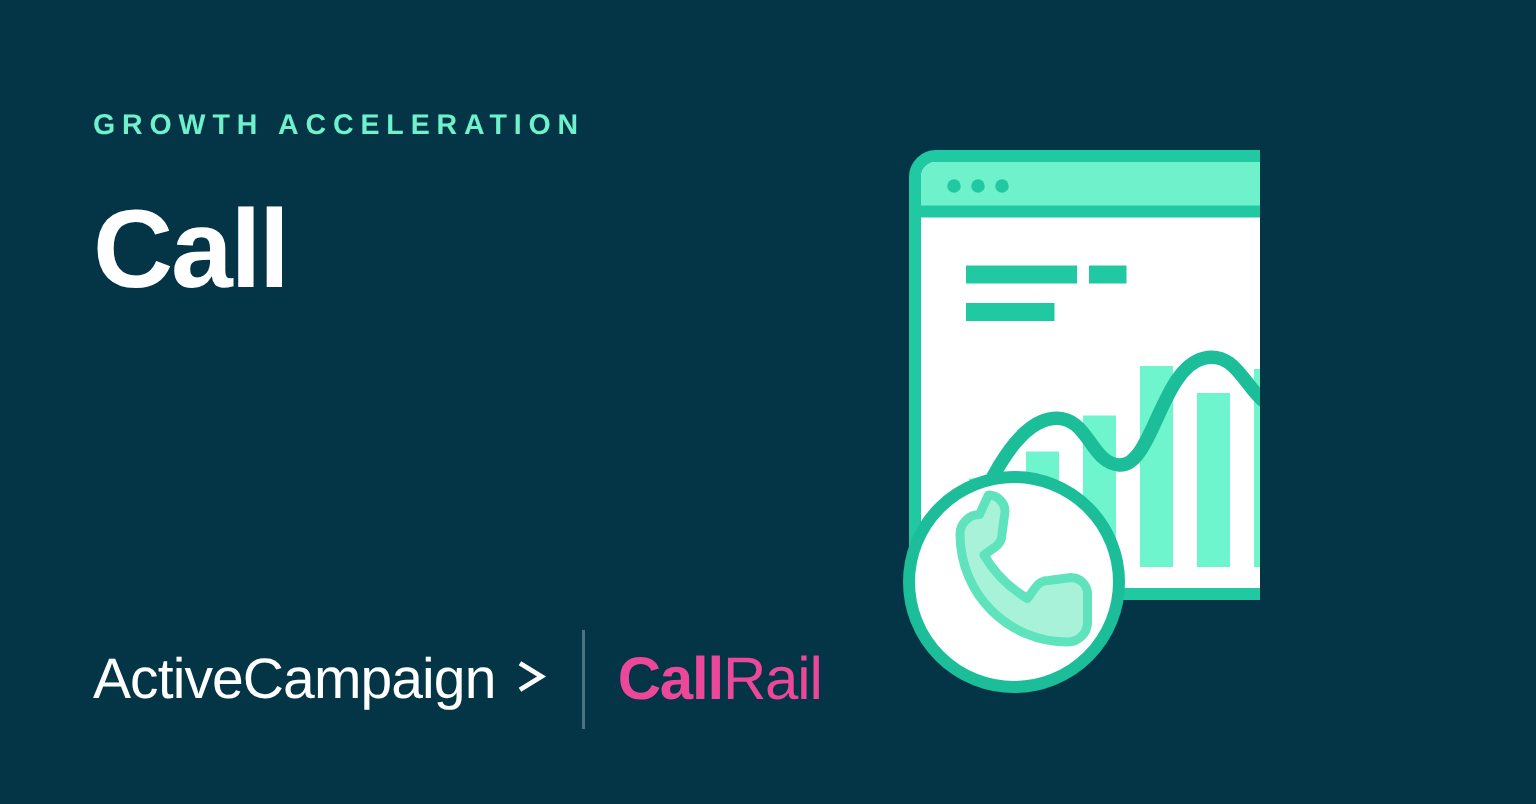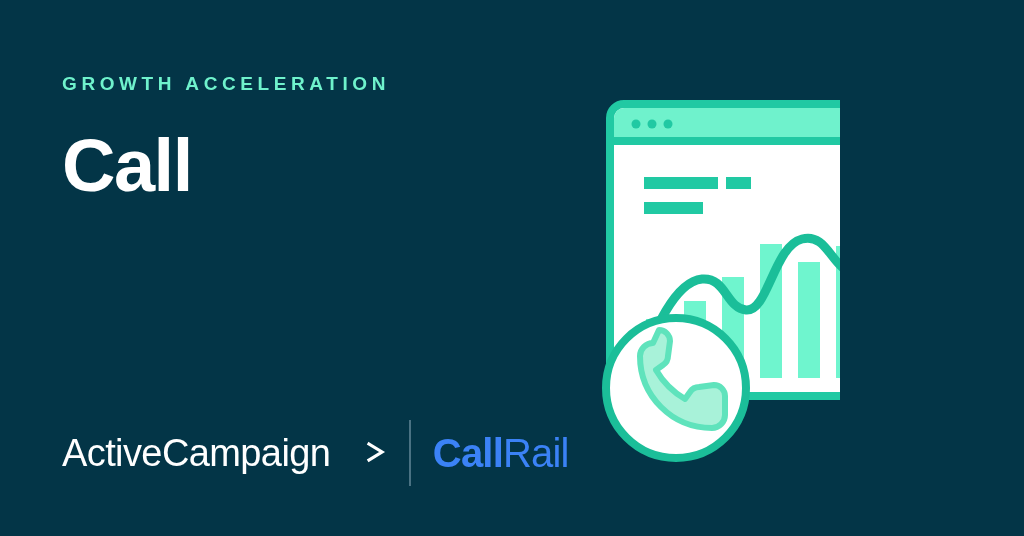--- a/index.html
+++ b/index.html
@@ -60,36 +60,35 @@
   }
   .ac-logo {
     display: flex;
     align-items: center;
     color: #FFFFFF;
     font-size: 38px;
     font-weight: 300;
     letter-spacing: -0.6px;
     line-height: 1;
     white-space: nowrap;
-    gap: 21px;
   }
   .ac-chevron {
     display: inline-block;
     margin-left: 12px;
     margin-bottom: 2px;
   }
   .logo-divider {
     width: 1.5px;
     height: 66px;
     background: #4A7283;
     margin: 0 22px 0 20px;
     flex: none;
   }
   .cr-logo {
-    color: #3b82f6;
+    color: #ec4899;
     font-size: 40px;
     line-height: 1;
     letter-spacing: -0.8px;
     white-space: nowrap;
   }
   .cr-bold { font-weight: bold; }
   .cr-light { font-weight: 300; }
 
   
   .illustration {

